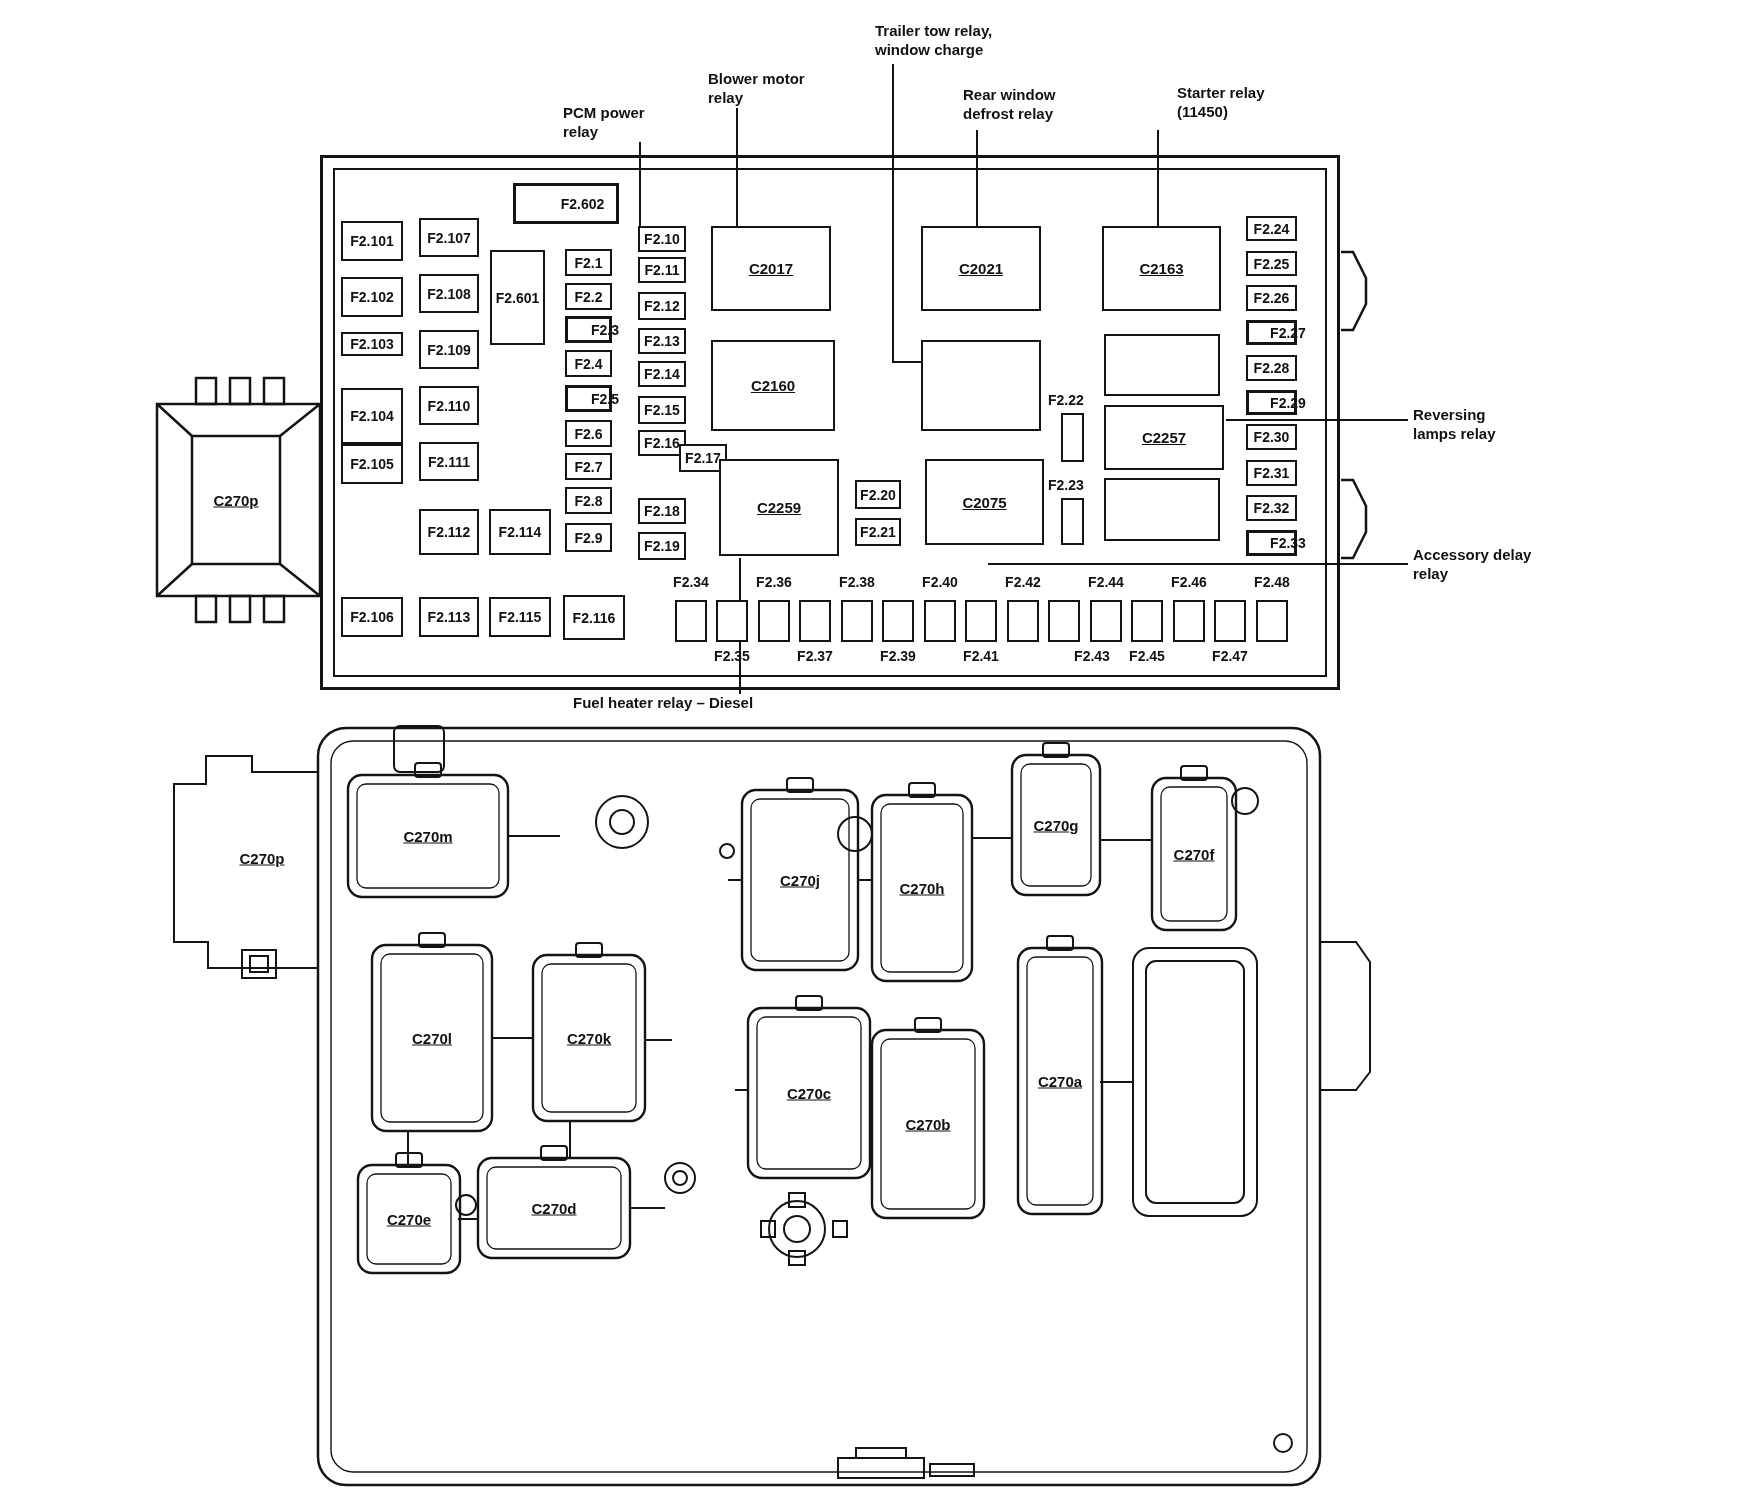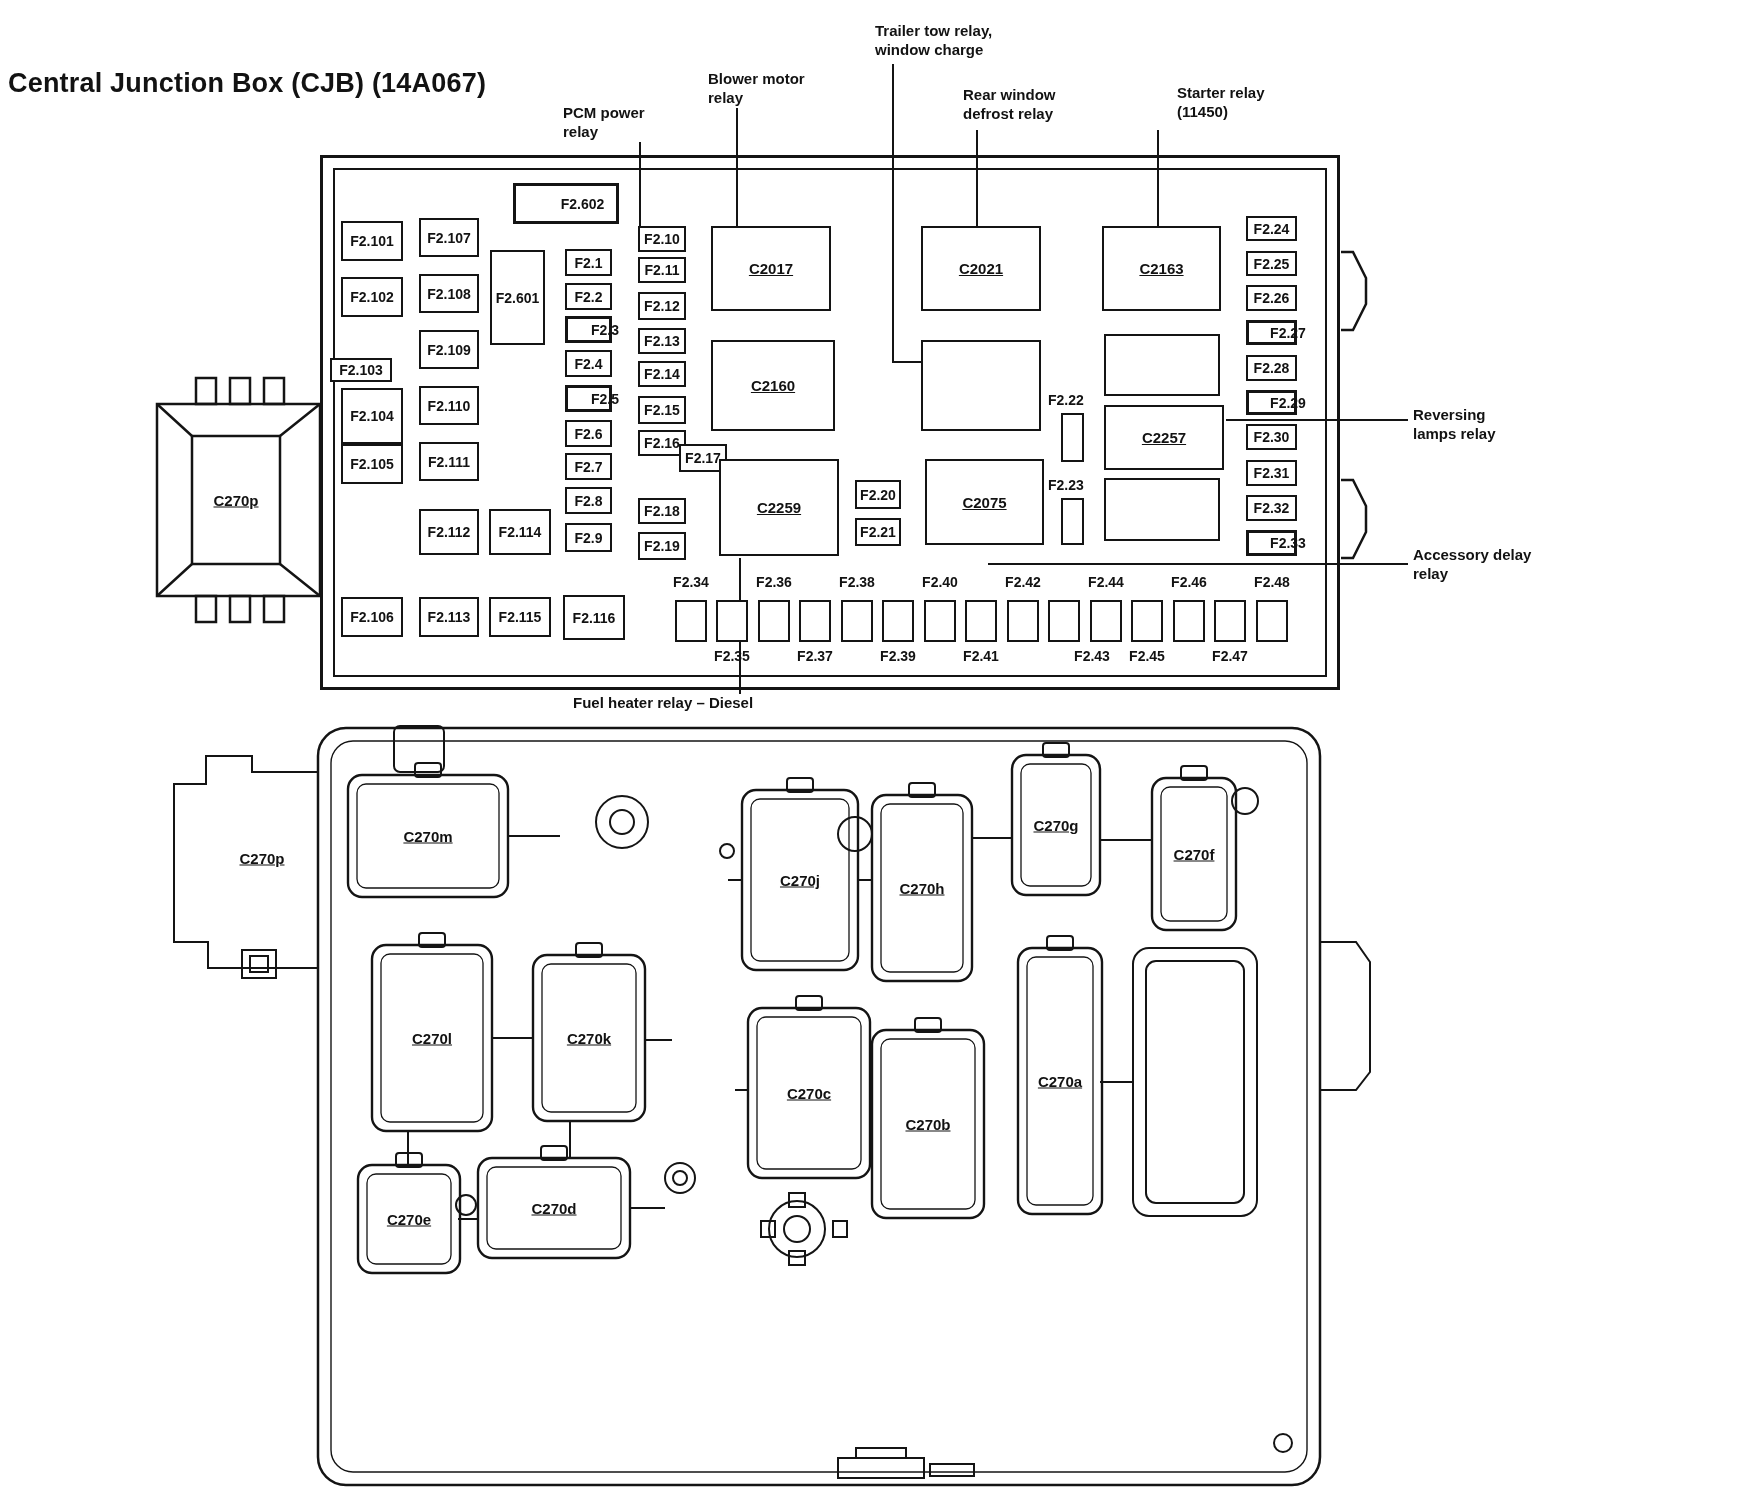--- a/index.html
+++ b/index.html
@@ -17,21 +17,20 @@
   .flabel { position:absolute; font-size:14px; font-weight:bold; white-space:nowrap; }
   .flabel.centered { transform:translateX(-50%); }
   .conn-label { position:absolute; transform:translate(-50%,-50%); font-size:15px; font-weight:bold; text-decoration:underline; white-space:nowrap; }
   svg.layer { position:absolute; left:0; top:0; pointer-events:none; }
 </style>
 </head>
 <body>
 
 <div class="page" id="page">
 
-  <div class="title">Central Junction Box (CJB) (14A067)</div>
 
   <div class="frame" style="left:320px;top:155px;width:1020px;height:535px;"></div>
   <div class="frame-inner" style="left:333px;top:168px;width:994px;height:509px;"></div>
 
   <svg class="layer" width="1756" height="1504">
 
     <g stroke="#141414" fill="none" stroke-width="2">
       <path d="M640,142 V226"></path>
       <path d="M737,108 V226"></path>
       <path d="M893,64 V362 H921"></path>
@@ -132,21 +131,21 @@
   </svg>
 
   <div class="conn-label" style="left:236px;top:500px;">C270p</div>
 
 <div class="fuse" style="left: 341px; top: 221px; width: 62px; height: 40px;">
       <span>F2.101</span>
     </div>
     <div class="fuse" style="left: 341px; top: 277px; width: 62px; height: 40px;">
       <span>F2.102</span>
     </div>
-    <div class="fuse" style="left: 330px; top: 332px; width: 62px; height: 24px; margin-top: 26px;">
+    <div class="fuse" style="left: 341px; top: 332px; width: 62px; height: 24px;">
       <span>F2.103</span>
     </div>
     <div class="fuse" style="left: 341px; top: 388px; width: 62px; height: 56px;">
       <span>F2.104</span>
     </div>
     <div class="fuse" style="left: 341px; top: 444px; width: 62px; height: 40px;">
       <span>F2.105</span>
     </div>
     <div class="fuse" style="left: 341px; top: 597px; width: 62px; height: 40px;">
       <span>F2.106</span>

